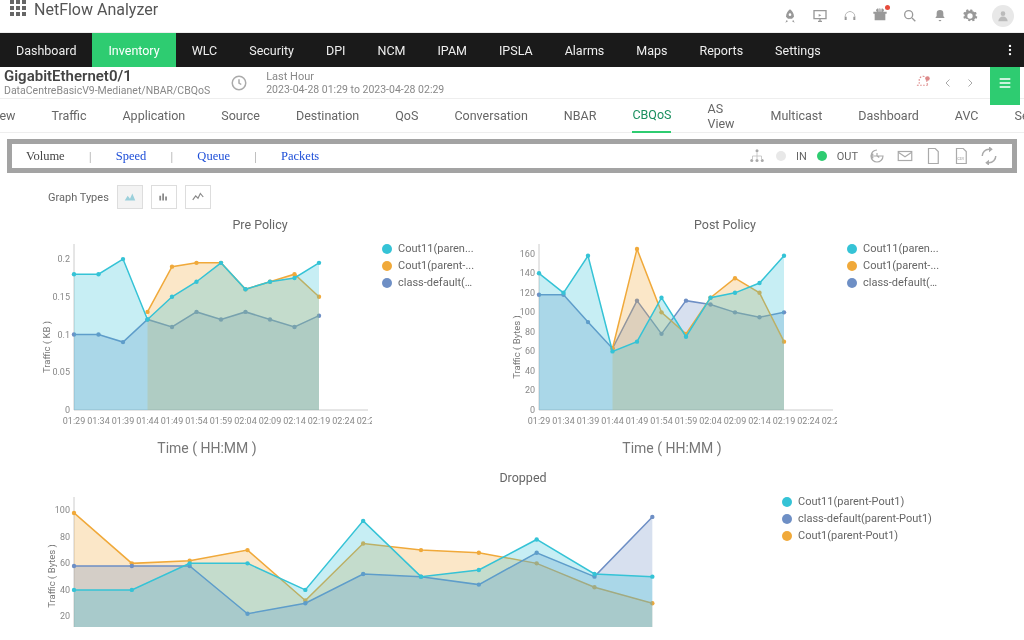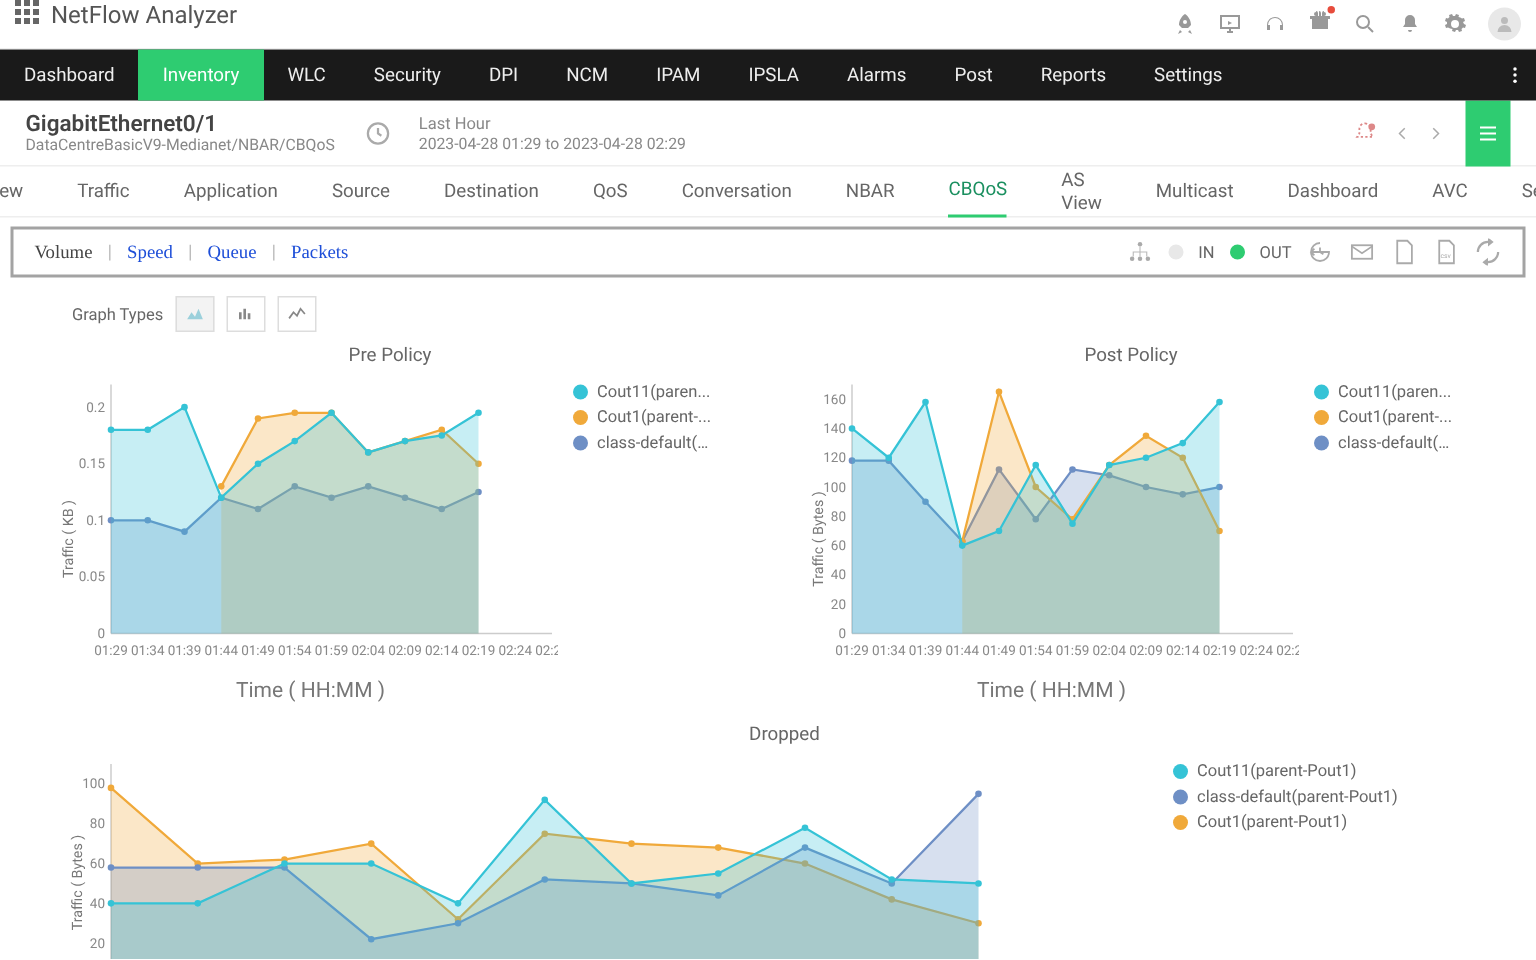--- a/index.html
+++ b/index.html
@@ -12,50 +12,50 @@
 .top-icons .ic{width:16px;height:16px;cursor:pointer;fill:#999}
 .gift-rel{position:relative}
 .gift-rel .dot{position:absolute;top:-2px;right:-2px;width:5px;height:5px;background:#e74c3c;border-radius:50%}
 .avatar{width:22px;height:22px;border-radius:50%;background:#e8e8e8;display:flex;align-items:center;justify-content:center}
 .avatar svg{width:14px;height:14px;fill:#bbb}
 .navbar{height:34px;background:#1a1a1a;display:flex;align-items:stretch;position:relative}
 .nav-item{color:#eee;padding:0 16px;display:flex;align-items:center;font-size:12.5px;cursor:pointer}
 .nav-item.active{background:#2ecc71;color:#fff}
 .nav-more{margin-left:auto;width:28px;display:flex;align-items:center;justify-content:center;cursor:pointer}
 .nav-more svg{fill:#fff;width:14px}
-.context{height:44px;display:flex;align-items:center;padding:0 17px;border-bottom:1px solid #eee}
+.context{height:32px;display:flex;align-items:center;padding:0 4px;border-bottom:1px solid #eee}
 .iface-title{font-size:15px;color:#444;font-weight:600;line-height:1.1}
 .iface-path{font-size:10.5px;color:#888}
 .time-box{display:flex;align-items:center;margin-left:20px;gap:18px}
 .clock{width:18px;height:18px;stroke:#aaa;fill:none;stroke-width:2}
 .time-txt .lbl{font-size:11px;color:#888}
 .time-txt .rng{font-size:10.5px;color:#888}
 .ctx-right{margin-left:auto;display:flex;align-items:center;gap:10px}
 .ic2{width:18px;height:18px;fill:#aaa;cursor:pointer}
 .chevron{cursor:pointer;fill:#aaa;width:12px}
 .ham{width:30px;height:44px;background:#2ecc71;display:flex;align-items:center;justify-content:center;cursor:pointer;margin-left:4px}
 .ham svg{fill:#fff;width:16px}
 .subnav{height:34px;display:flex;align-items:center;justify-content:center;gap:36px;border-bottom:1px solid #eee}
 .subnav .tab{font-size:12.5px;color:#666;cursor:pointer;height:34px;display:flex;align-items:center}
 .subnav .tab.active{color:#1a8f5f;border-bottom:2px solid #2ecc71}
-.toolbar{height:34px;border:2px solid #a3a3a3;margin:6px 7px 0;display:flex;align-items:center;padding:0 14px;gap:10px;font-size:12.5px}
+.toolbar{height:34px;border:5px solid #a3a3a3;margin:6px 7px 0;display:flex;align-items:center;padding:0 14px;gap:24px;font-size:12.5px}
 .metric{color:#444;cursor:pointer}
 .metric.link{color:#1d4ed8}
 .toolbar .sep{color:#bbb}
 .tb-right{margin-left:auto;display:flex;align-items:center;gap:10px}
 .circle{width:10px;height:10px;border-radius:50%}
 .serif{font-family:Georgia, "Times New Roman", serif}
 .content{position:relative;height:454px;overflow-y:auto;overflow-x:hidden;padding:12px 20px 0 42px}
 .content::-webkit-scrollbar{width:8px}
 .content::-webkit-scrollbar-thumb{background:#ccc;border-radius:4px}
 .gt-row{display:flex;align-items:center;gap:8px;font-size:11px;color:#666;margin-bottom:8px;margin-left:6px}
 .gt-btn{width:26px;height:24px;border:1px solid #ddd;display:flex;align-items:center;justify-content:center;cursor:pointer;background:#fff}
 .gt-btn.active{background:#f3f3f3}
 .gt-btn svg{width:14px;height:14px}
-.chart-row{display:flex;gap:58px}
+.chart-row{display:flex;gap:29px}
 .chart-block{display:flex;flex-direction:column;align-items:flex-start}
 .chart-block.wide{width:100%}
 .ch-title{width:100%;text-align:center;font-size:12.5px;color:#666;margin-bottom:6px}
 .chart-box{display:flex;gap:10px}
 .plot-wrap{position:relative}
 .plot-svg{display:block}
 .legend{display:flex;flex-direction:column;gap:4px;font-size:11px;color:#666;margin-top:4px}
 .legend .row{display:flex;align-items:center;gap:6px;white-space:nowrap}
 .legend .dot{width:10px;height:10px;border-radius:50%}
 .chart-block.half .legend .lbl{max-width:80px;overflow:hidden;text-overflow:ellipsis}
@@ -114,21 +114,21 @@
 <div class="navbar" id="main-nav">
   <div class="nav-item">Dashboard</div>
     <div class="nav-item active">Inventory</div>
     <div class="nav-item">WLC</div>
     <div class="nav-item">Security</div>
     <div class="nav-item">DPI</div>
     <div class="nav-item">NCM</div>
     <div class="nav-item">IPAM</div>
     <div class="nav-item">IPSLA</div>
     <div class="nav-item">Alarms</div>
-    <div class="nav-item">Post</div>
+    <div class="nav-item">Maps</div>
     <div class="nav-item">Reports</div>
     <div class="nav-item">Settings</div>
     <div class="nav-more">
       <svg viewBox="0 0 24 24">
         <circle cx="12" cy="5" r="2"></circle>
         <circle cx="12" cy="12" r="2"></circle>
         <circle cx="12" cy="19" r="2"></circle>
       </svg>
     </div>
 </div>

